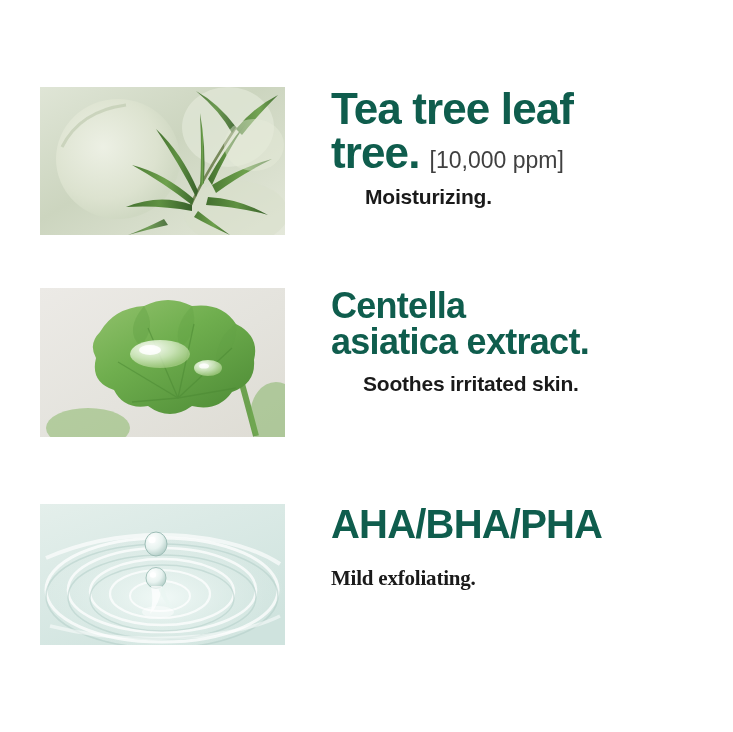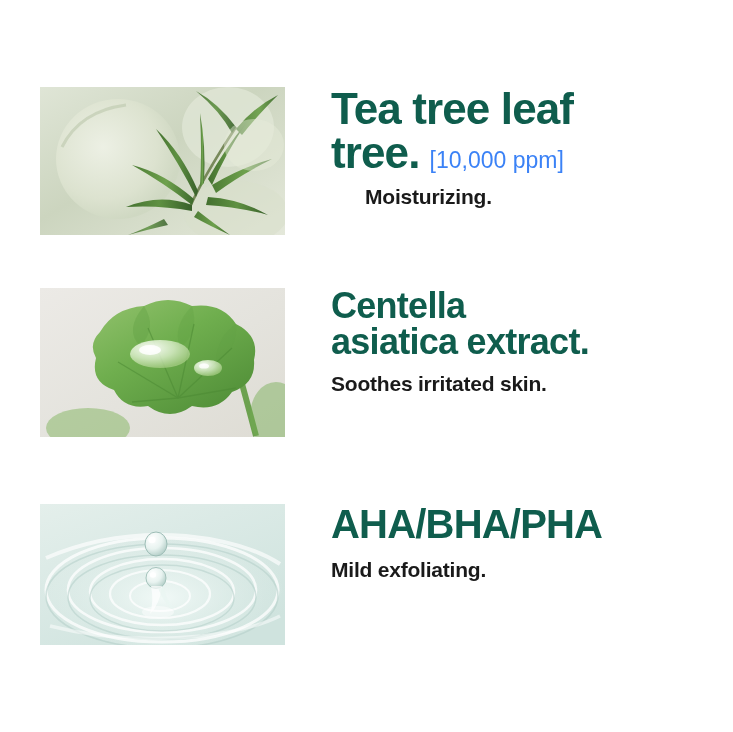--- a/index.html
+++ b/index.html
@@ -62,39 +62,39 @@
     margin: 0;
     white-space: nowrap;
   }
   .row-1 .heading { font-size: 44px; }
   .row-2 .heading { font-size: 36px; }
   .row-3 .heading { font-size: 40px; }
 
   .heading-line { display: block; }
 
   .dose {
-    color: #3b82f6;
+    color: #404040;
     font-size: 23px;
     font-weight: normal;
     letter-spacing: 0;
     margin-left: 10px;
     white-space: nowrap;
   }
 
   .subtitle {
     color: #1a1a1a;
     font-size: 21px;
     font-weight: bold;
     letter-spacing: -0.01em;
     margin: 0;
     white-space: nowrap;
   }
   .row-1 .subtitle { margin-top: 10px; margin-left: 34px; }
-  .row-2 .subtitle { margin-top: 12px; }
-  .row-3 .subtitle { margin-top: 14px; }
+  .row-2 .subtitle { margin-top: 12px; margin-left: 32px; }
+  .row-3 .subtitle { margin-top: 22px; font-family: Liberation Serif, serif; }
 </style>
 </head>
 <body>
 
 <div id="infographic">
 
   <div class="ingredient-row row-1">
 
     <div class="photo">
       <svg viewBox="0 0 245 148" preserveAspectRatio="xMidYMid slice">

